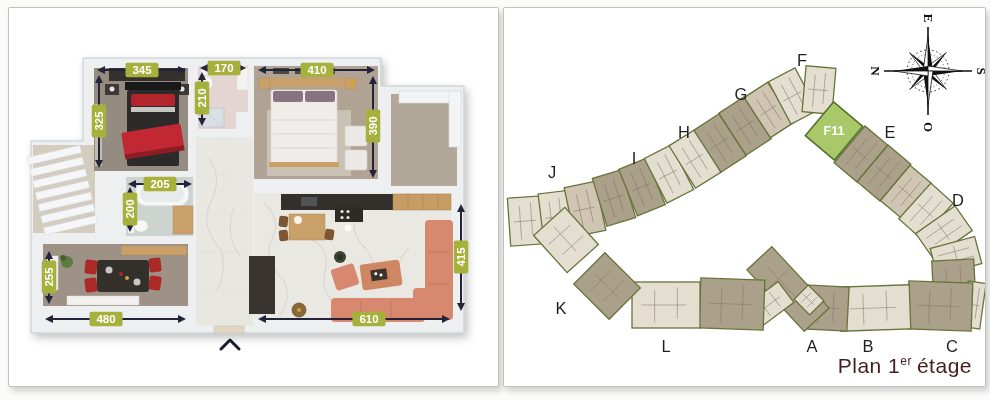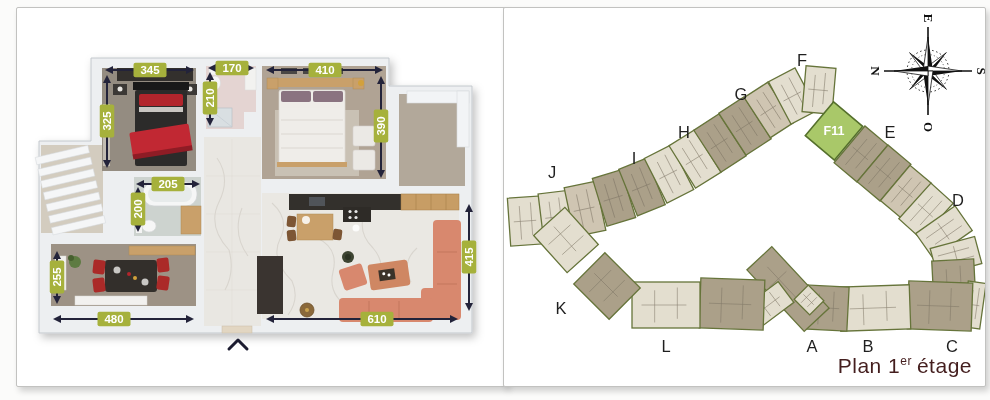--- a/index.html
+++ b/index.html
@@ -1,21 +1,21 @@
 <!DOCTYPE html>
 <html style="--c-badge: #a6b13c; --c-arrow: #23233a; --c-green: #a9c869; --c-green-border: #55702c; --c-caption: #441e1e;"><head>
 <meta charset="utf-8">
 <style>
   html,body{margin:0;padding:0;background:#fbfbfa;}
   .page{position:relative;width:990px;height:400px;overflow:hidden;
         font-family:"Liberation Sans",sans-serif;}
   .card{position:absolute;top:7px;height:378px;background:#fff;
         border:1px solid #c2c2c0;border-radius:2px;
         box-shadow:3px 4px 6px rgba(0,0,0,.18);}
-  .card-left{left:16px;width:489px;}
+  .card-left{left:8px;width:489px;}
   .card-right{left:503px;width:481px;}
   .card svg{display:block;width:100%;height:100%;}
 
   
   .dim-badge{fill:var(--c-badge,#a6b13c);}
   .dim-text{fill:#ffffff;font:bold 11.5px "Liberation Sans",sans-serif;text-anchor:middle;}
   .dim-line{stroke:var(--c-arrow,#23233a);stroke-width:2;}
   .dim-head{fill:var(--c-arrow,#23233a);}
 
   

